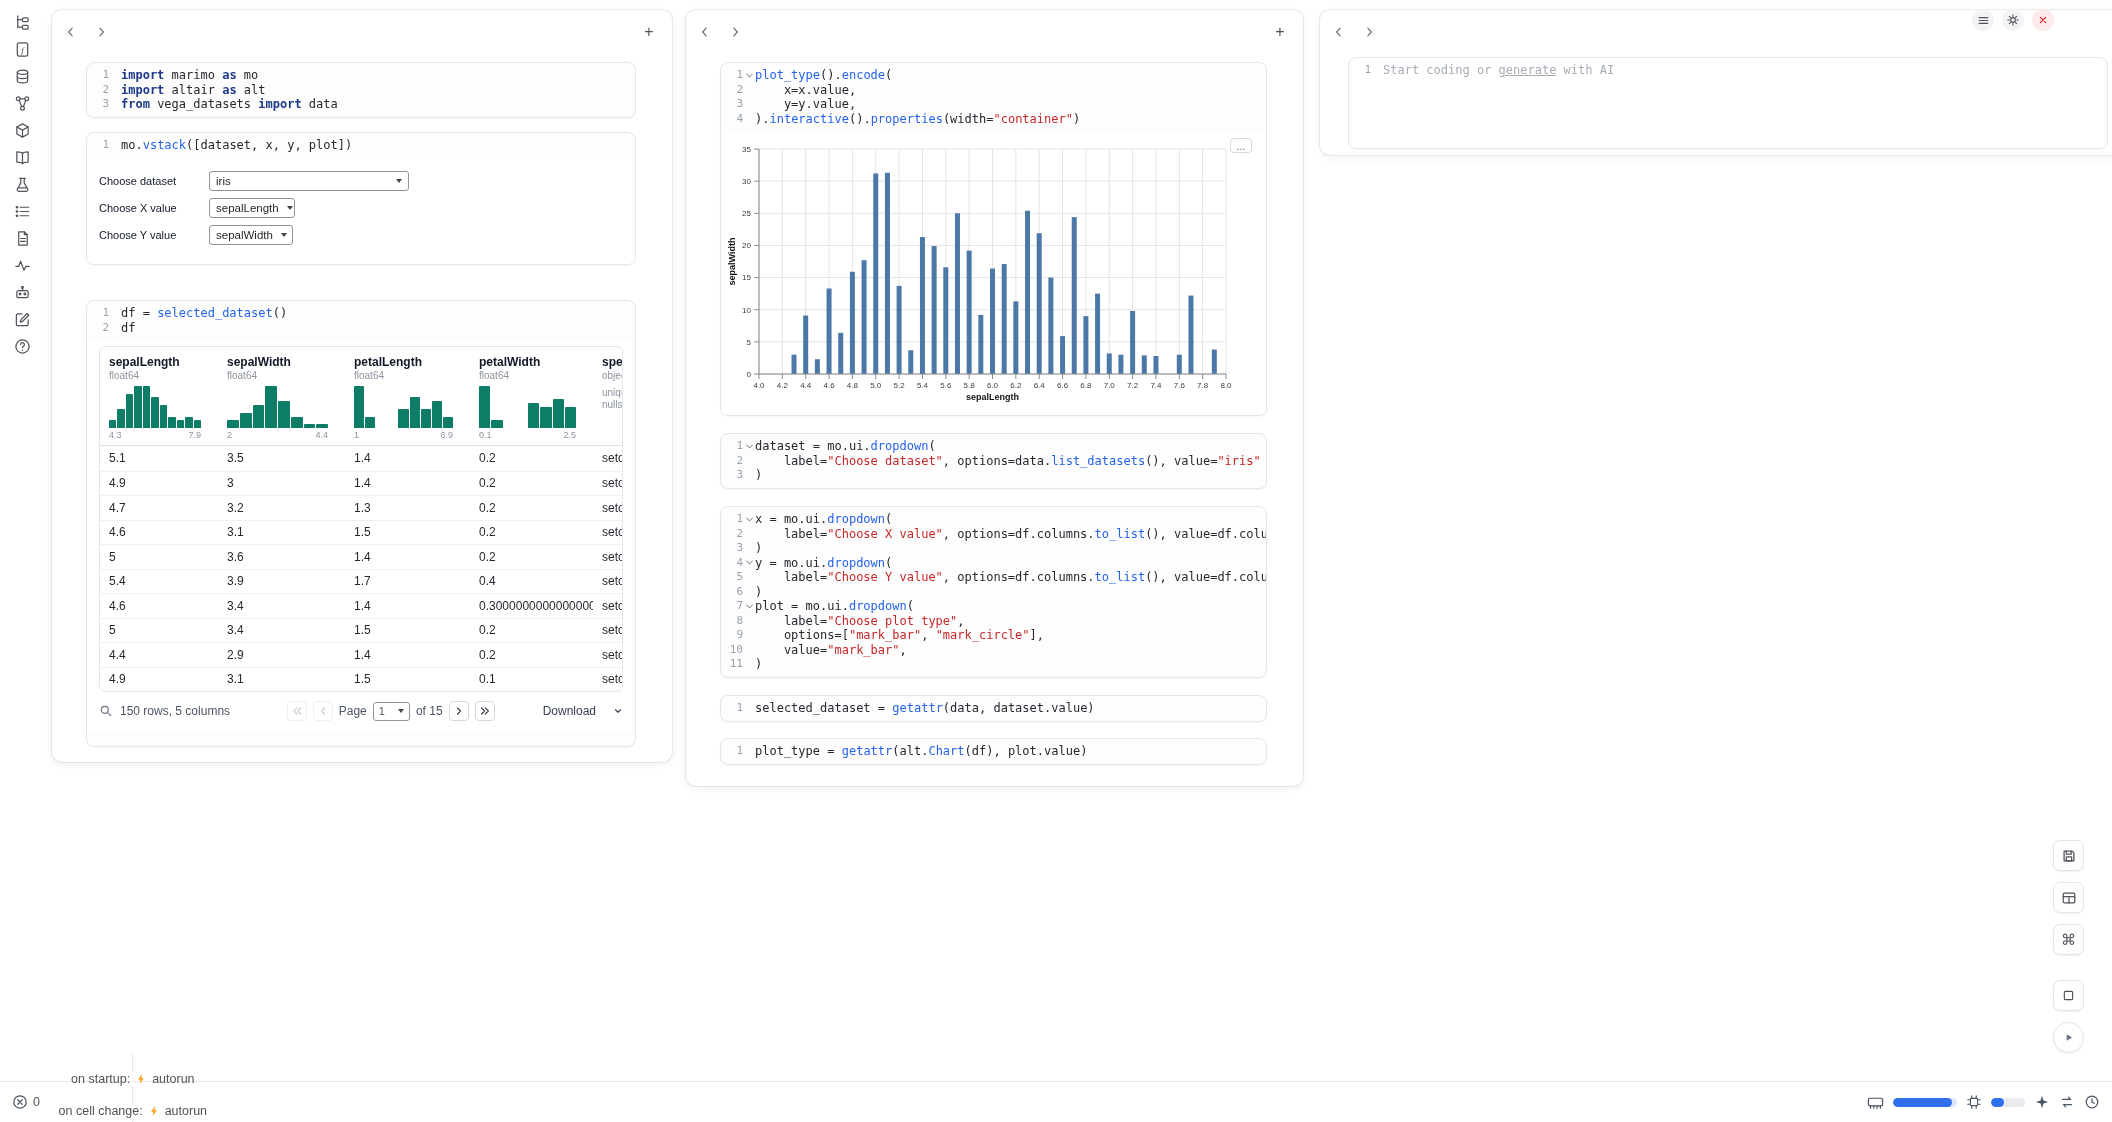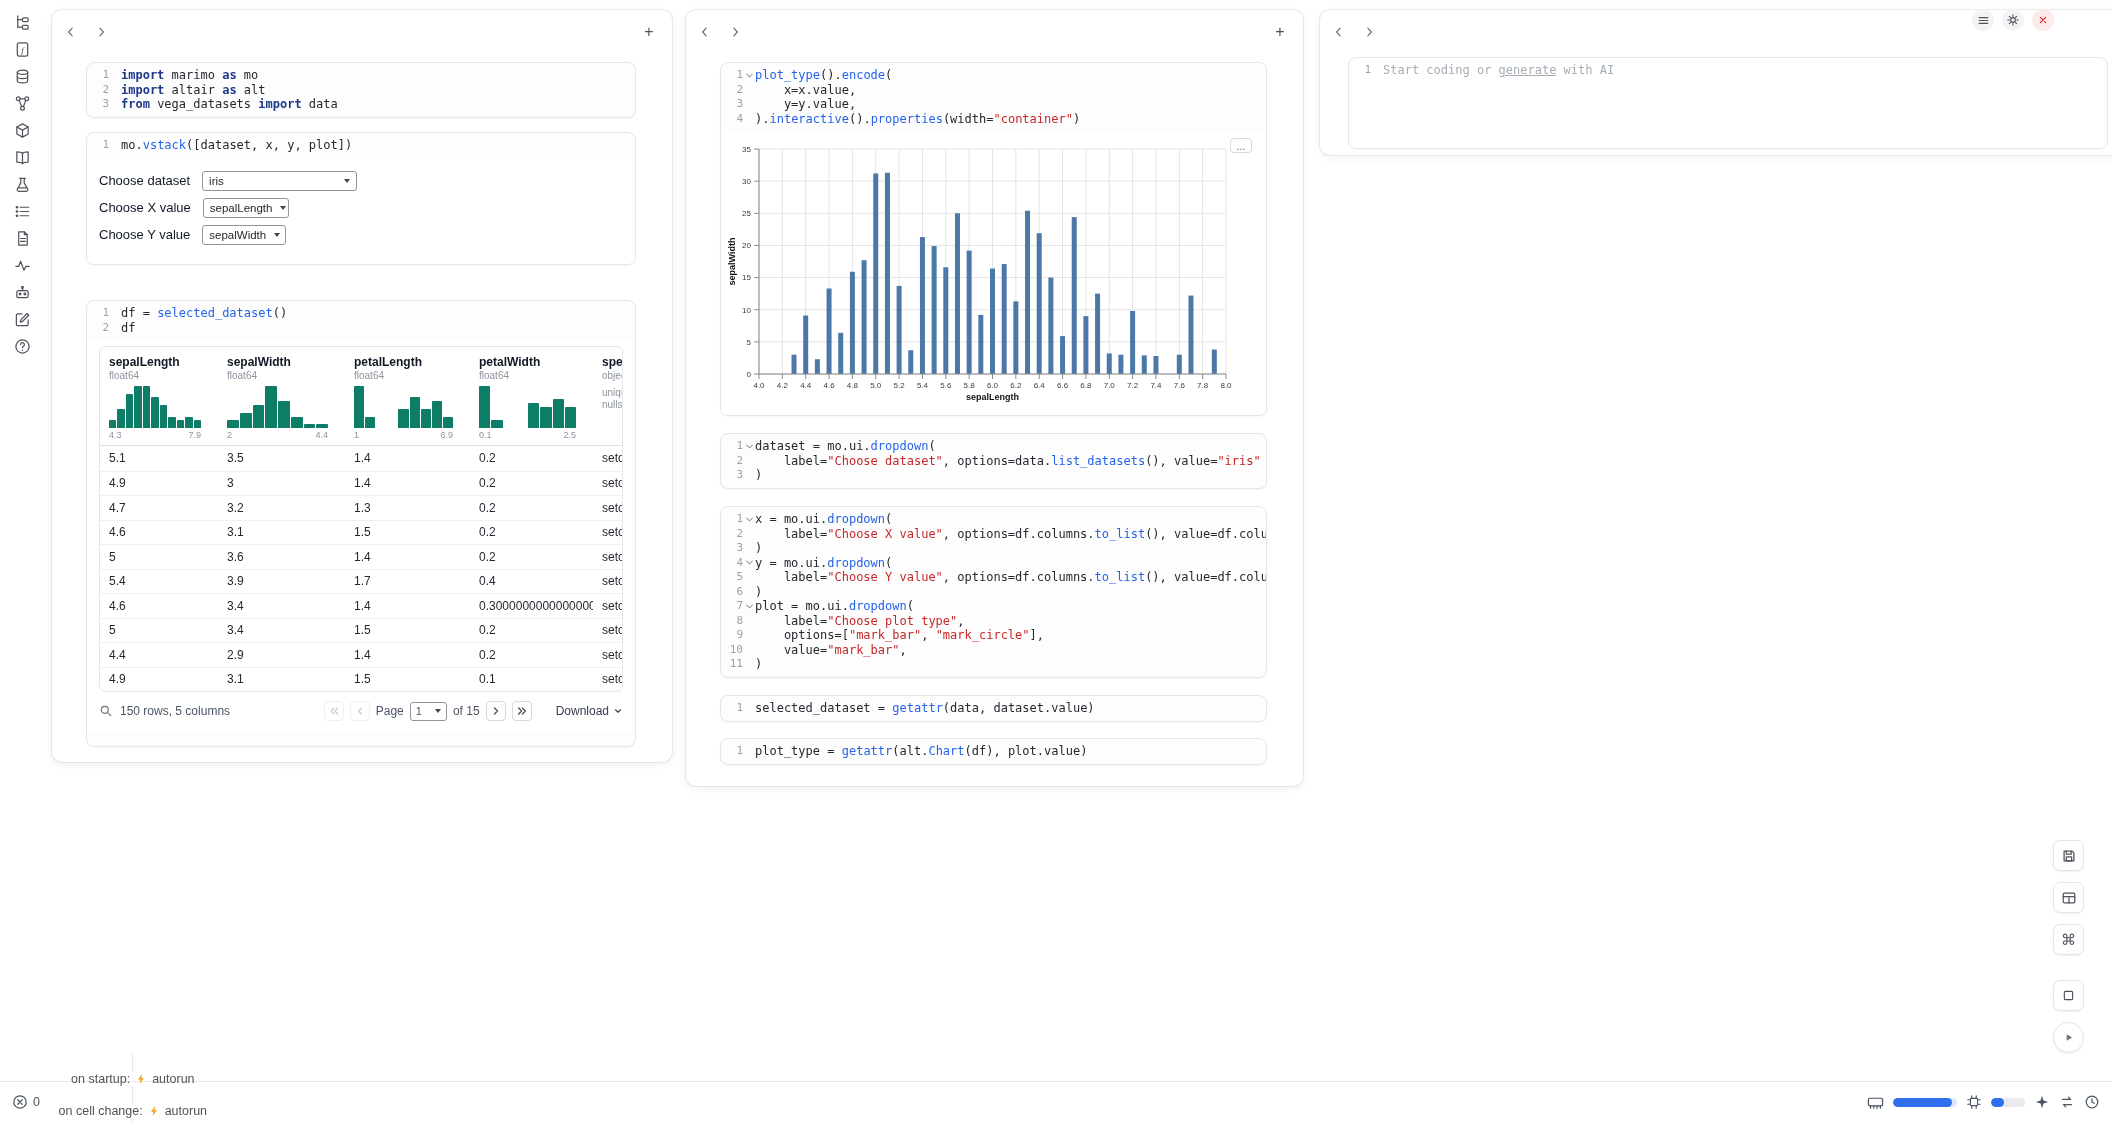--- a/index.html
+++ b/index.html
@@ -45,21 +45,21 @@
   .fold { flex:0 0 12px; width:12px; display:flex; align-items:center; justify-content:center; }
   .ct { white-space:pre; color:#24292f; }
   .tok-kw { color:#1e3a8a; font-weight:bold; }
   .tok-fn { color:#2563eb; }
   .tok-str { color:#c62828; }
 
   .cell-output { padding:6px 12px 12px; background:#fff; }
 
   
   .ctl-row { display:flex; align-items:center; height:20px; margin:7px 0; }
-  .ctl-label { font-size:13px; color:#111827; margin-right:12px; min-width:84px; }
+  .ctl-label { font-size:11px; color:#111827; margin-right:26px; min-width:84px; }
   .sel { display:inline-flex; align-items:center; justify-content:space-between;
     height:20px; border:1px solid #8f959c; border-radius:3px; background:#fff;
     padding:0 6px; font-size:11.5px; color:#1f2328; cursor:pointer; }
   .sel-arrow { width:0; height:0; border-left:3.5px solid transparent;
     border-right:3.5px solid transparent; border-top:4px solid #444; margin-left:8px; }
 
   
   .df { border:1px solid #e3e6ea; border-radius:6px; overflow:hidden; width:524px; background:#fff; }
   #df-head { display:flex; border-bottom:1px solid #dde1e5; padding:8px 0 5px; }
   .df-col { flex:0 0 auto; padding-left:9px; overflow:hidden; white-space:nowrap; }
@@ -76,21 +76,21 @@
 
   .df-foot { display:flex; align-items:center; margin-top:9px; width:524px;
     font-size:12px; color:#4b5563; }
   .foot-left { display:flex; align-items:center; gap:7px; }
   .foot-right { margin-left:auto; display:flex; align-items:center; gap:6px;text-align:right; }
   .pbtn { width:20px; height:20px; border:1px solid #d6dadf; border-radius:4px; background:#fff;
     display:flex; align-items:center; justify-content:center; cursor:pointer; }
   .pbtn.disabled { border-color:#edeff2; }
   .psel { display:inline-flex; align-items:center; height:19px; border:1px solid #8f959c;
     border-radius:3px; padding:0 5px; font-size:11px; background:#fff; cursor:pointer; gap:5px; }
-  .dl { display:inline-flex; align-items:center; gap:4px; margin-left:2px; color:#374151; cursor:pointer;padding-left:16px; }
+  .dl { display:inline-flex; align-items:center; gap:17px; margin-left:26px; color:#374151; cursor:pointer;padding-left:16px; }
 
   
   #chart-output { position:relative; padding:6px 0 8px; background:#fff; }
   #chart-menu { position:absolute; top:7px; right:14px; width:22px; height:15px;
     border:1px solid #d6dadf; border-radius:4px; background:#fff; color:#6b7280;
     font-size:11px; line-height:10px; display:flex; align-items:center; justify-content:center; cursor:pointer; }
 
   
   .ph { color:#a6adb5; }
   .ph-link { color:#a6adb5; text-decoration:underline; cursor:pointer; }
@@ -254,21 +254,21 @@
     <div class="code-area">
         <div class="cl">
           <span class="ln">1</span>
           <span class="fold"></span>
           <span class="ct">mo.<span class="tok-fn">vstack</span>([dataset, x, y, plot])</span>
         </div>
       </div>
     <div class="cell-output" id="vstack-controls">
         <div class="ctl-row">
           <span class="ctl-label">Choose dataset</span>
-          <span class="sel" style="width:155px">
+          <span class="sel" style="width:200px">
             <span class="sel-val">iris</span>
             <span class="sel-arrow"></span>
           </span>
         </div>
         <div class="ctl-row">
           <span class="ctl-label">Choose X value</span>
           <span class="sel" style="width:86px">
             <span class="sel-val">sepalLength</span>
             <span class="sel-arrow"></span>
           </span>

